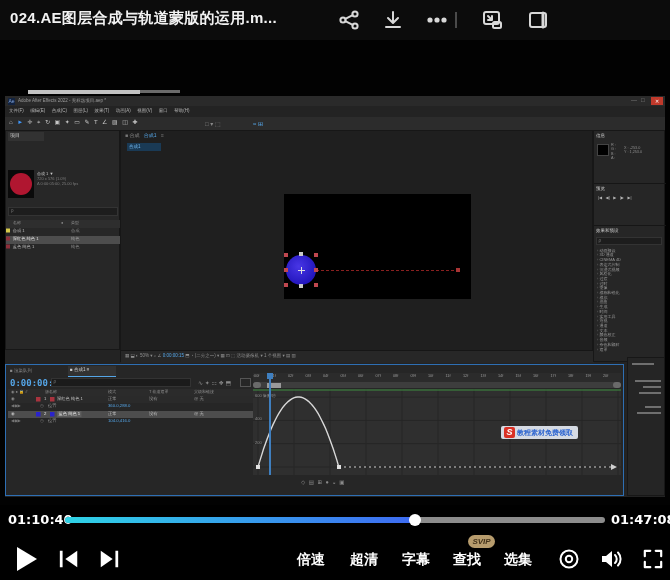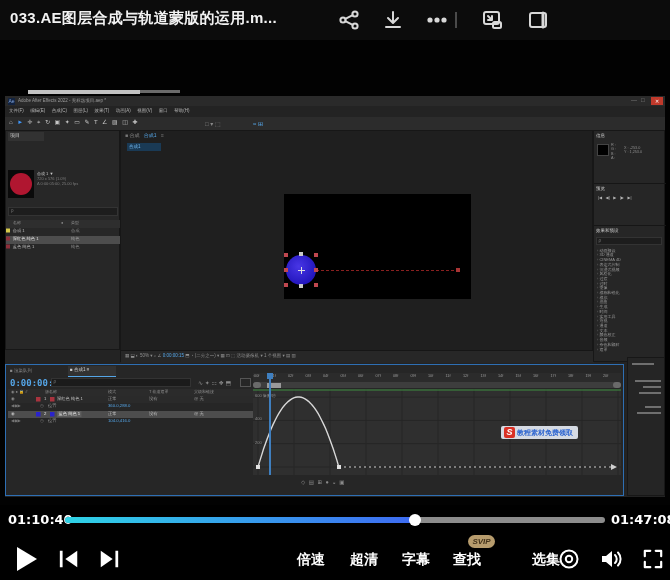--- a/index.html
+++ b/index.html
@@ -52,21 +52,21 @@
   #vipbadge{left:468px;top:30px;width:27px;height:13px;background:#b79c6d;border-radius:7px;
      color:#42321a;font-size:8px;font-weight:700;font-style:italic;text-align:center;line-height:13px;}
   .cico svg{stroke:#fff;fill:none;stroke-width:2;stroke-linecap:round;stroke-linejoin:round;}
 </style>
 </head>
 <body>
 
 <div id="stage">
 
   <header class="abs" id="topbar">
-    <div class="abs" id="vtitle">033.AE图层合成与轨道蒙版的运用.m...</div>
+    <div class="abs" id="vtitle">024.AE图层合成与轨道蒙版的运用.m...</div>
     <div class="abs tbico" style="left:337px;">
       <svg viewBox="0 0 24 24">
           <circle cx="6" cy="12" r="2.6"></circle>
           <circle cx="18" cy="6" r="2.6"></circle>
           <circle cx="18" cy="18" r="2.6"></circle>
           <line x1="8.3" y1="10.8" x2="15.7" y2="7.2"></line>
           <line x1="8.3" y1="13.2" x2="15.7" y2="16.8"></line>
         </svg>
     </div>
     <div class="abs tbico" style="left:381px;">
@@ -455,21 +455,21 @@
       <svg width="22" height="20" viewBox="0 0 24 20">
           <polygon points="3,1 16,10 3,19" fill="#fff"></polygon>
           <rect x="19" y="1" width="3" height="18" fill="#fff"></rect>
         </svg>
     </div>
 
     <span class="abs plabel" style="left:297px;">倍速</span>
     <span class="abs plabel" style="left:350px;">超清</span>
     <span class="abs plabel" style="left:402px;">字幕</span>
     <span class="abs plabel" style="left:453px;">查找</span>
-    <span class="abs plabel" style="left:532px;">选集</span>
+    <span class="abs plabel" style="left:504px;">选集</span>
     <div class="abs" id="vipbadge">SVIP</div>
 
     <div class="abs cico" style="left:558px;top:43px;">
       <svg width="22" height="22" viewBox="0 0 22 22">
           <circle cx="11" cy="11" r="8.5"></circle>
           <circle cx="11" cy="11" r="3.2"></circle>
         </svg>
     </div>
     <div class="abs cico" style="left:599px;top:43px;">
       <svg width="24" height="22" viewBox="0 0 24 22">

